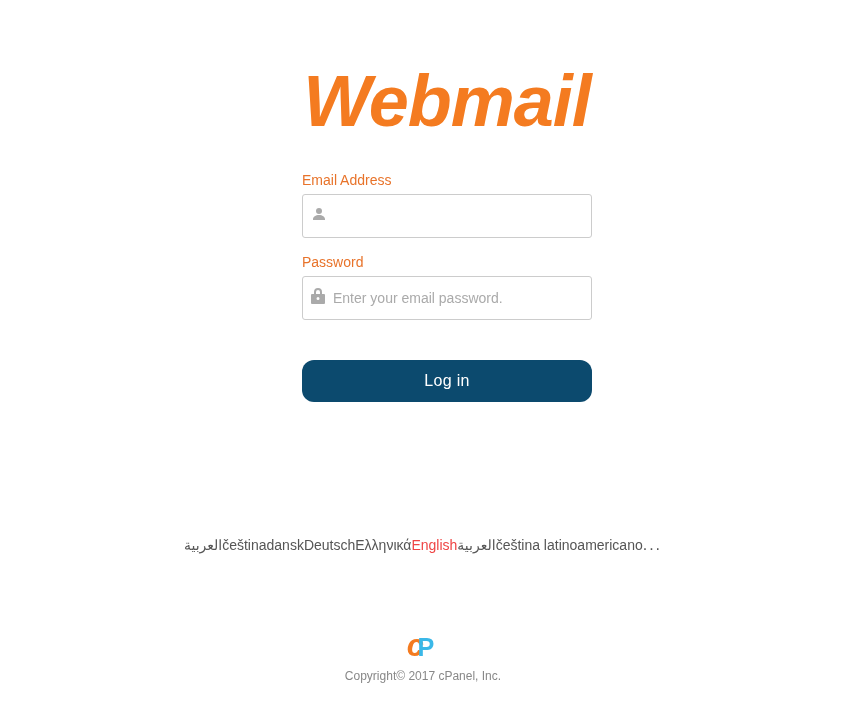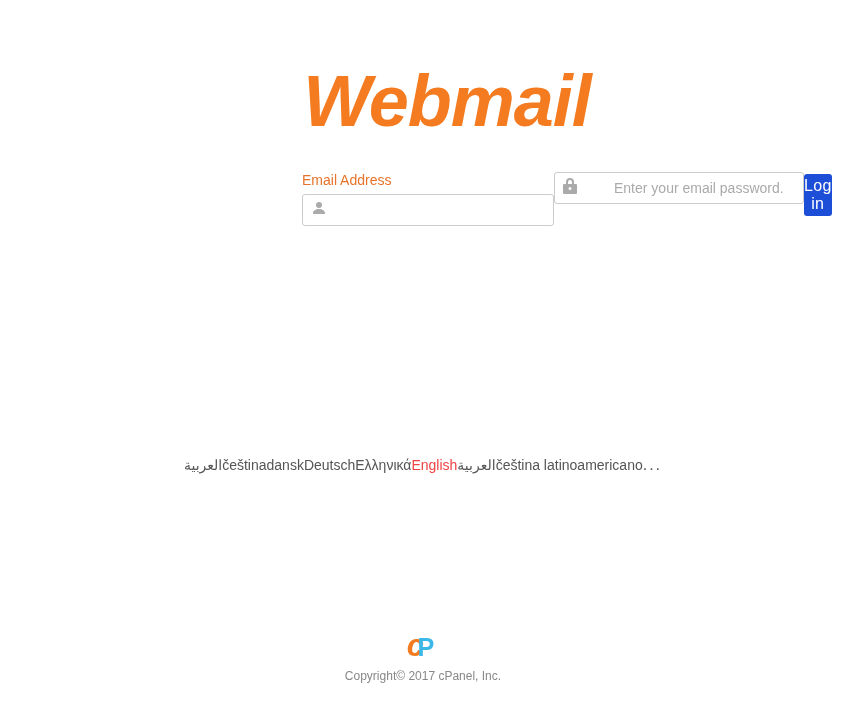--- a/index.html
+++ b/index.html
@@ -35,20 +35,21 @@
       color: #f47b20;
       font-style: italic;
       letter-spacing: -1px;
       margin-bottom: 30px;
       font-family: Arial Black, Arial, sans-serif;
     }
 
     .form-container {
       width: 290px;
       display: flex;
+      flex-direction: column;
       gap: 0;
     }
 
     .field-group {
       margin-bottom: 16px;
     }
 
     .field-label {
       display: block;
       color: #e8732a;
@@ -57,22 +58,21 @@
       font-weight: normal;
     }
 
     .input-wrapper {
       display: flex;
       align-items: center;
       border: 1px solid #cccccc;
       border-radius: 3px;
       background: #ffffff;
       padding: 0 8px;
-      height: 32px;
-      gap: 29px;
+      height: 44px;
     }
 
     .input-icon {
       color: #aaaaaa;
       margin-right: 8px;
       font-size: 16px;
       flex-shrink: 0;
     }
 
     .input-wrapper input {
@@ -85,27 +85,27 @@
       height: 100%;
     }
 
     .input-wrapper input::placeholder {
       color: #aaaaaa;
     }
 
     .login-button {
       width: 100%;
       height: 42px;
-      background: #1d4ed8;
+      background: #0c4a6e;
       color: #ffffff;
       border: none;
-      border-radius: 3px;
+      border-radius: 12px;
       font-size: 16px;
       cursor: pointer;
-      margin-top: 2px;
+      margin-top: 24px;
       letter-spacing: 0.3px;
     }
 
     .language-bar {
       display: flex;
       align-items: center;
       justify-content: center;
       padding: 20px 0;
       width: 100%;
       border-top: none;
@@ -161,20 +161,21 @@
         <span class="input-icon">
           <svg width="16" height="16" viewBox="0 0 16 16" fill="#aaaaaa">
             <path d="M8 8a3 3 0 1 0 0-6 3 3 0 0 0 0 6zm0 1c-3.3 0-6 1.8-6 4v1h12v-1c0-2.2-2.7-4-6-4z"></path>
           </svg>
         </span>
         <input type="email" placeholder="" style="">
       </div>
     </div>
 
     <div class="field-group">
+      <label class="field-label">Password</label>
       <div class="input-wrapper">
         <span class="input-icon">
           <svg width="14" height="16" viewBox="0 0 14 16" fill="#aaaaaa">
             <path d="M7 0a4 4 0 0 0-4 4v2H1a1 1 0 0 0-1 1v8a1 1 0 0 0 1 1h12a1 1 0 0 0 1-1V7a1 1 0 0 0-1-1h-2V4a4 4 0 0 0-4-4zm0 2a2 2 0 0 1 2 2v2H5V4a2 2 0 0 1 2-2zm0 7a1.5 1.5 0 1 1 0 3 1.5 1.5 0 0 1 0-3z"></path>
           </svg>
         </span>
         <input type="password" placeholder="Enter your email password." style="">
       </div>
     </div>
 

